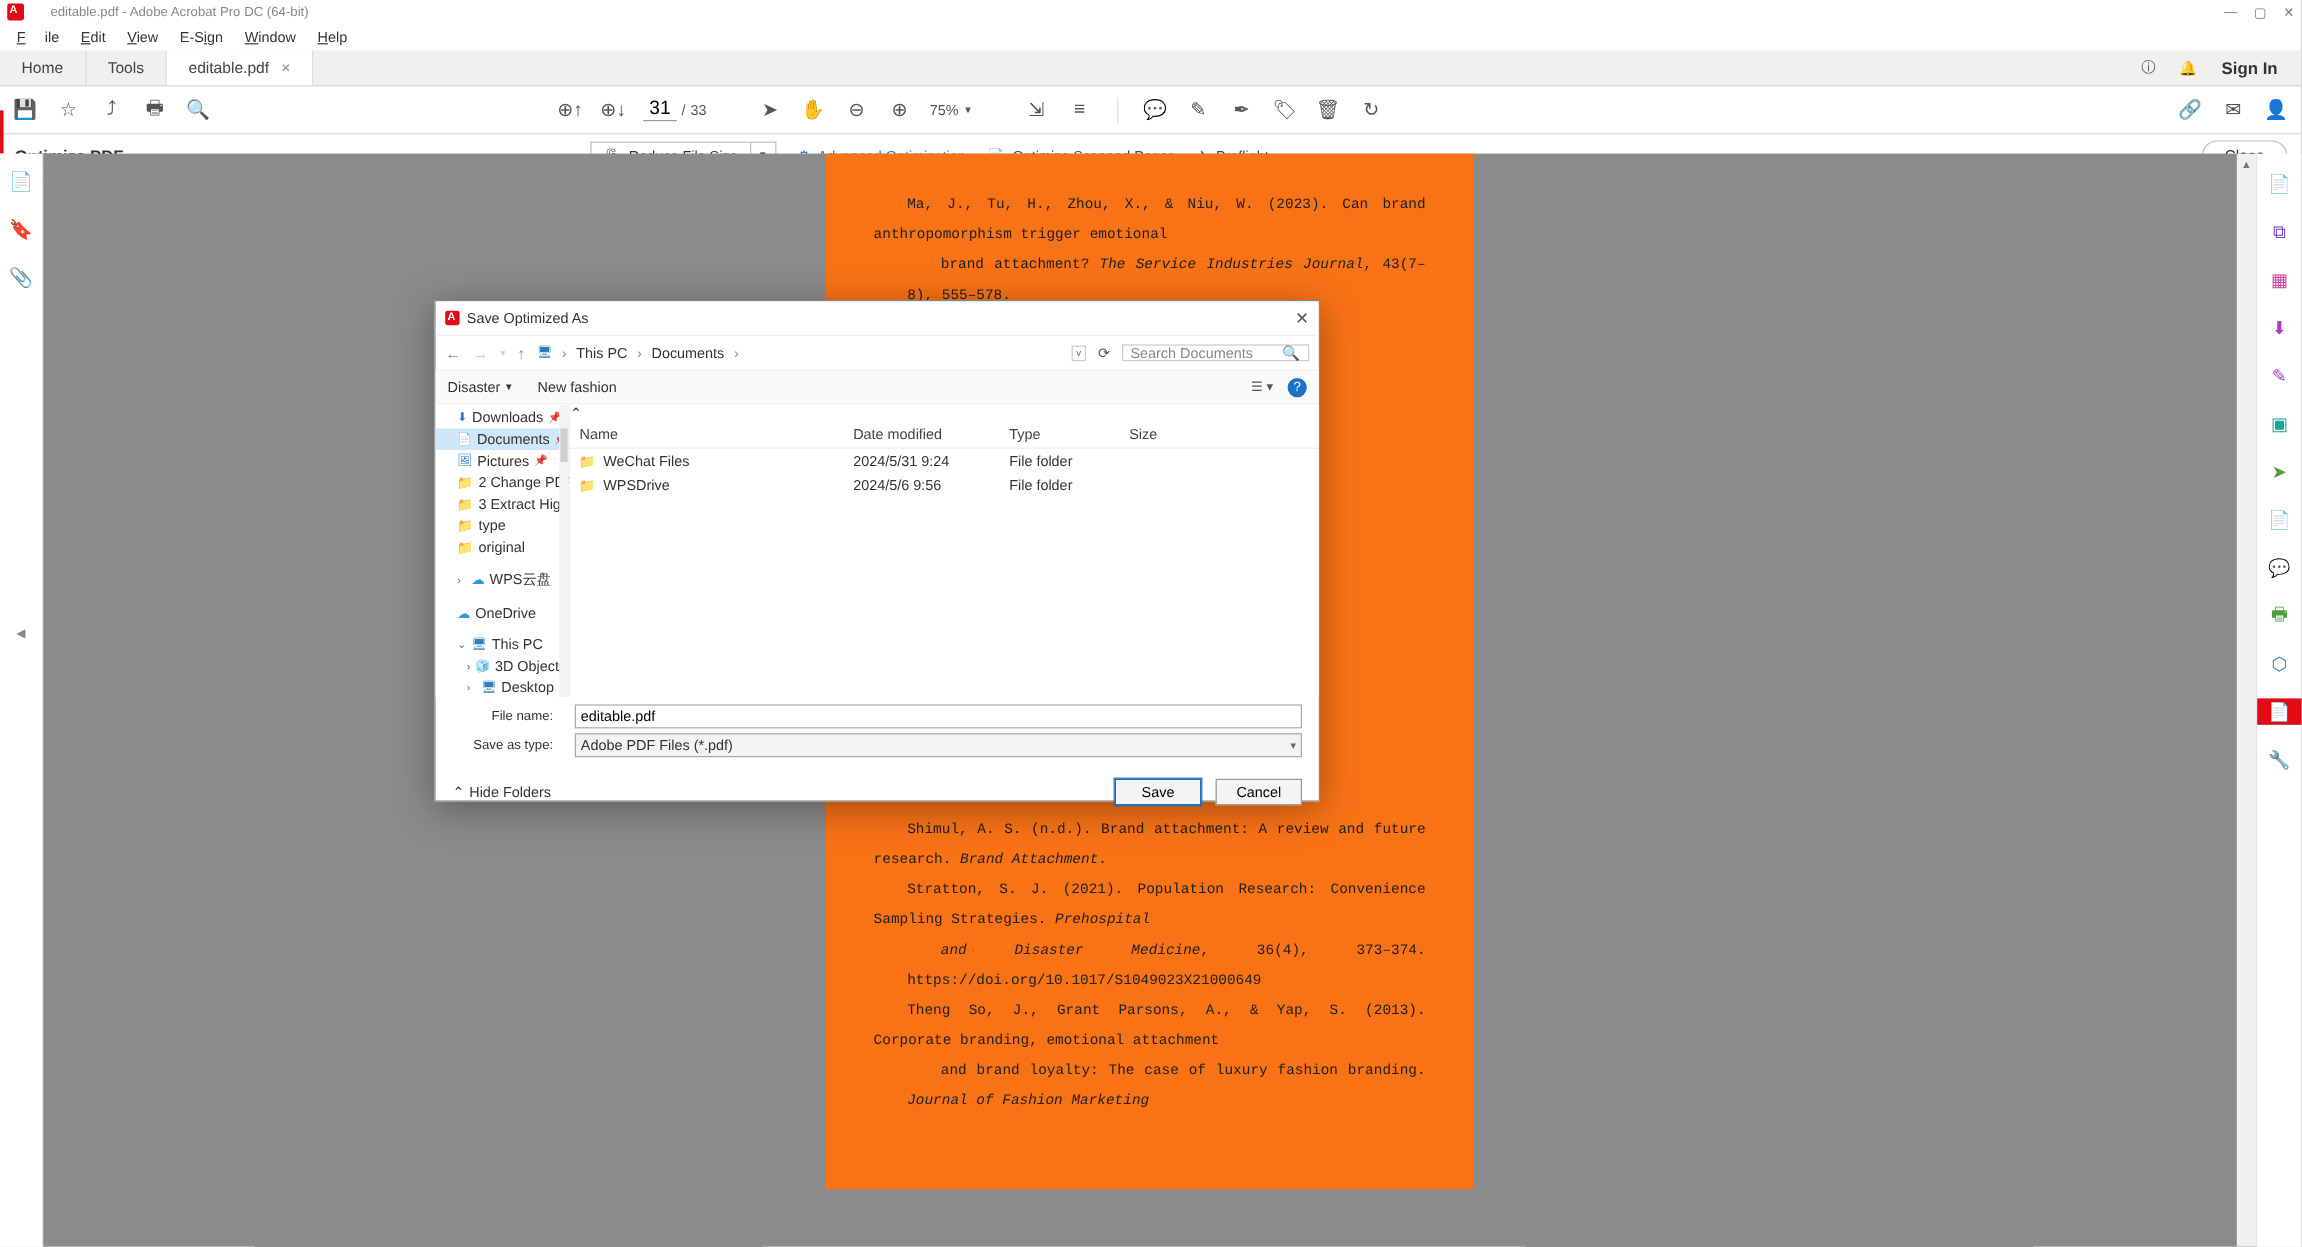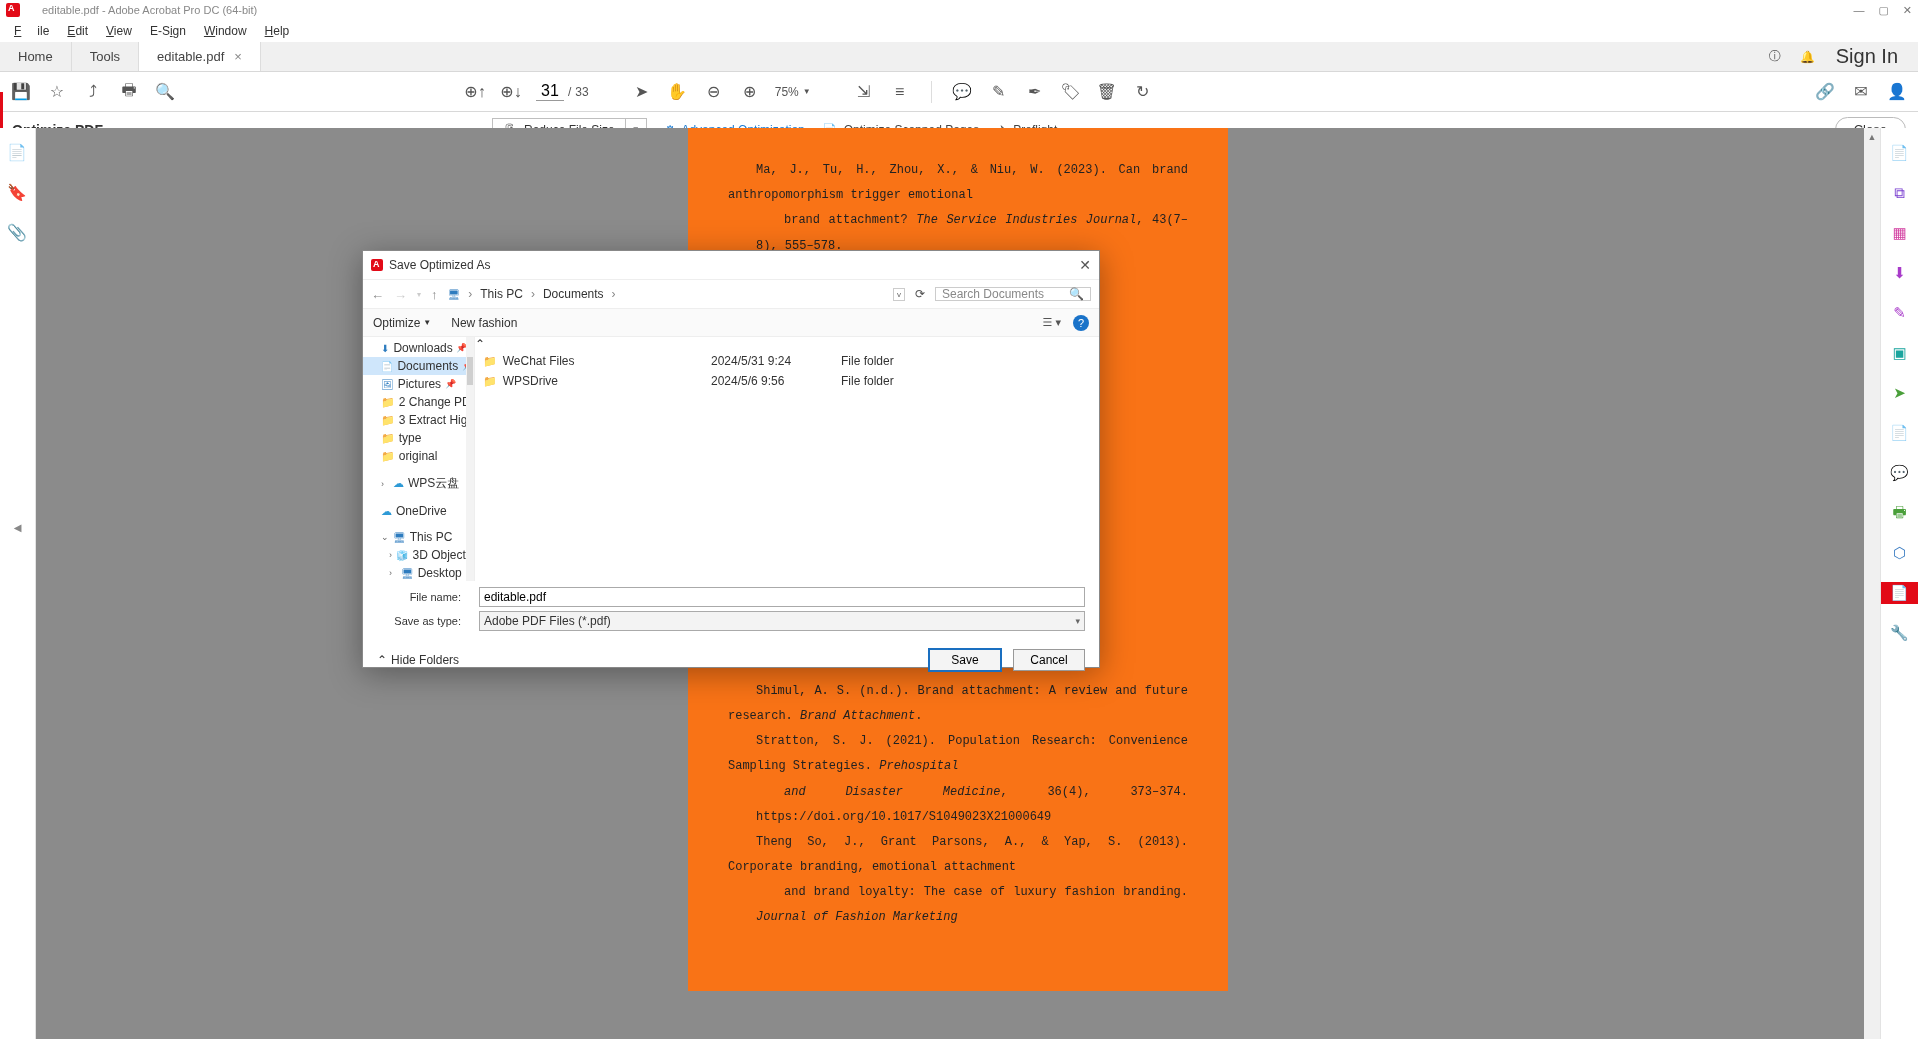--- a/index.html
+++ b/index.html
@@ -17,21 +17,21 @@
 .menubar span { padding: 2px 8px; cursor: default; }
 .menubar span u { text-decoration: underline; }
 
 
 .tabstrip { height: 30px; background: #f0f0f0; display: flex; align-items: stretch; border-bottom: 1px solid #d8d8d8; }
 .tabstrip .tab { padding: 0 18px; display: flex; align-items: center; gap: 10px; font-size: 13px; color: #444; border-right: 1px solid #ddd;}
 .tabstrip .tab.active { background: #fff; }
 .tabstrip .tab .closex { font-size: 13px; color: #888; }
 .tabstrip .spacer { flex: 1; }
 .tabstrip .right { display:flex; align-items:center; gap:20px; padding-right:20px; color:#555;}
-.signin { font-weight:400; font-size:20px; color:#333; }
+.signin { font-weight:700; font-size:14px; color:#333; }
 
 
 .toolbar { height: 40px; border-bottom: 1px solid #d8d8d8; display: flex; align-items: center; padding: 0 10px; gap: 14px; color:#555;}
 .toolbar .tb-icon { width: 22px; height:22px; display:flex; align-items:center; justify-content:center; font-size:16px;}
 .toolbar .sep { width:1px; height:22px; background:#ddd; margin:0 6px;}
 .toolbar .pagebox { display:flex; align-items:center; gap:4px; font-size:12px;}
 .toolbar .pagebox input { width:28px; text-align:center; border:none; border-bottom:1px solid #999; font-size:16px; background:transparent;}
 .toolbar .zoom { display:flex; align-items:center; gap:4px; font-size:12px;}
 
 
@@ -297,21 +297,21 @@
     </div>
     <span class="refresh">⟳</span>
     <div class="search">
       <span>Search Documents</span>
       <span>🔍</span>
     </div>
   </div>
 
   <div class="dlg-tool">
     <div class="org">
-      <span>Optimize</span>
+      <span>Disaster</span>
         <span style="font-size:8px">▼</span>
     </div>
     <span>New fashion</span>
     <div class="right">
       <span class="view">☰ ▾</span>
       <span class="help">?</span>
     </div>
   </div>
 
   <div class="dlg-body">
@@ -374,20 +374,26 @@
           <span class="qa-ico">🖥</span>
           <span>Desktop</span>
         </div>
       <div class="scrollhint">
           <div class="st"></div>
         </div>
     </div>
 
     <div class="file-list" style="position:relative">
       <span class="sort">⌃</span>
+      <div class="fl-head">
+        <div class="fl-col-name">Name</div>
+        <div class="fl-col-date">Date modified</div>
+        <div class="fl-col-type">Type</div>
+        <div class="fl-col-size">Size</div>
+      </div>
       <div class="fl-row">
         <div class="fl-col-name"><span class="folder-ico">📁</span><span>WeChat Files</span></div>
         <div class="fl-col-date">2024/5/31 9:24</div>
         <div class="fl-col-type">File folder</div>
       </div>
       <div class="fl-row">
         <div class="fl-col-name"><span class="folder-ico">📁</span><span>WPSDrive</span></div>
         <div class="fl-col-date">2024/5/6 9:56</div>
         <div class="fl-col-type">File folder</div>
       </div>

